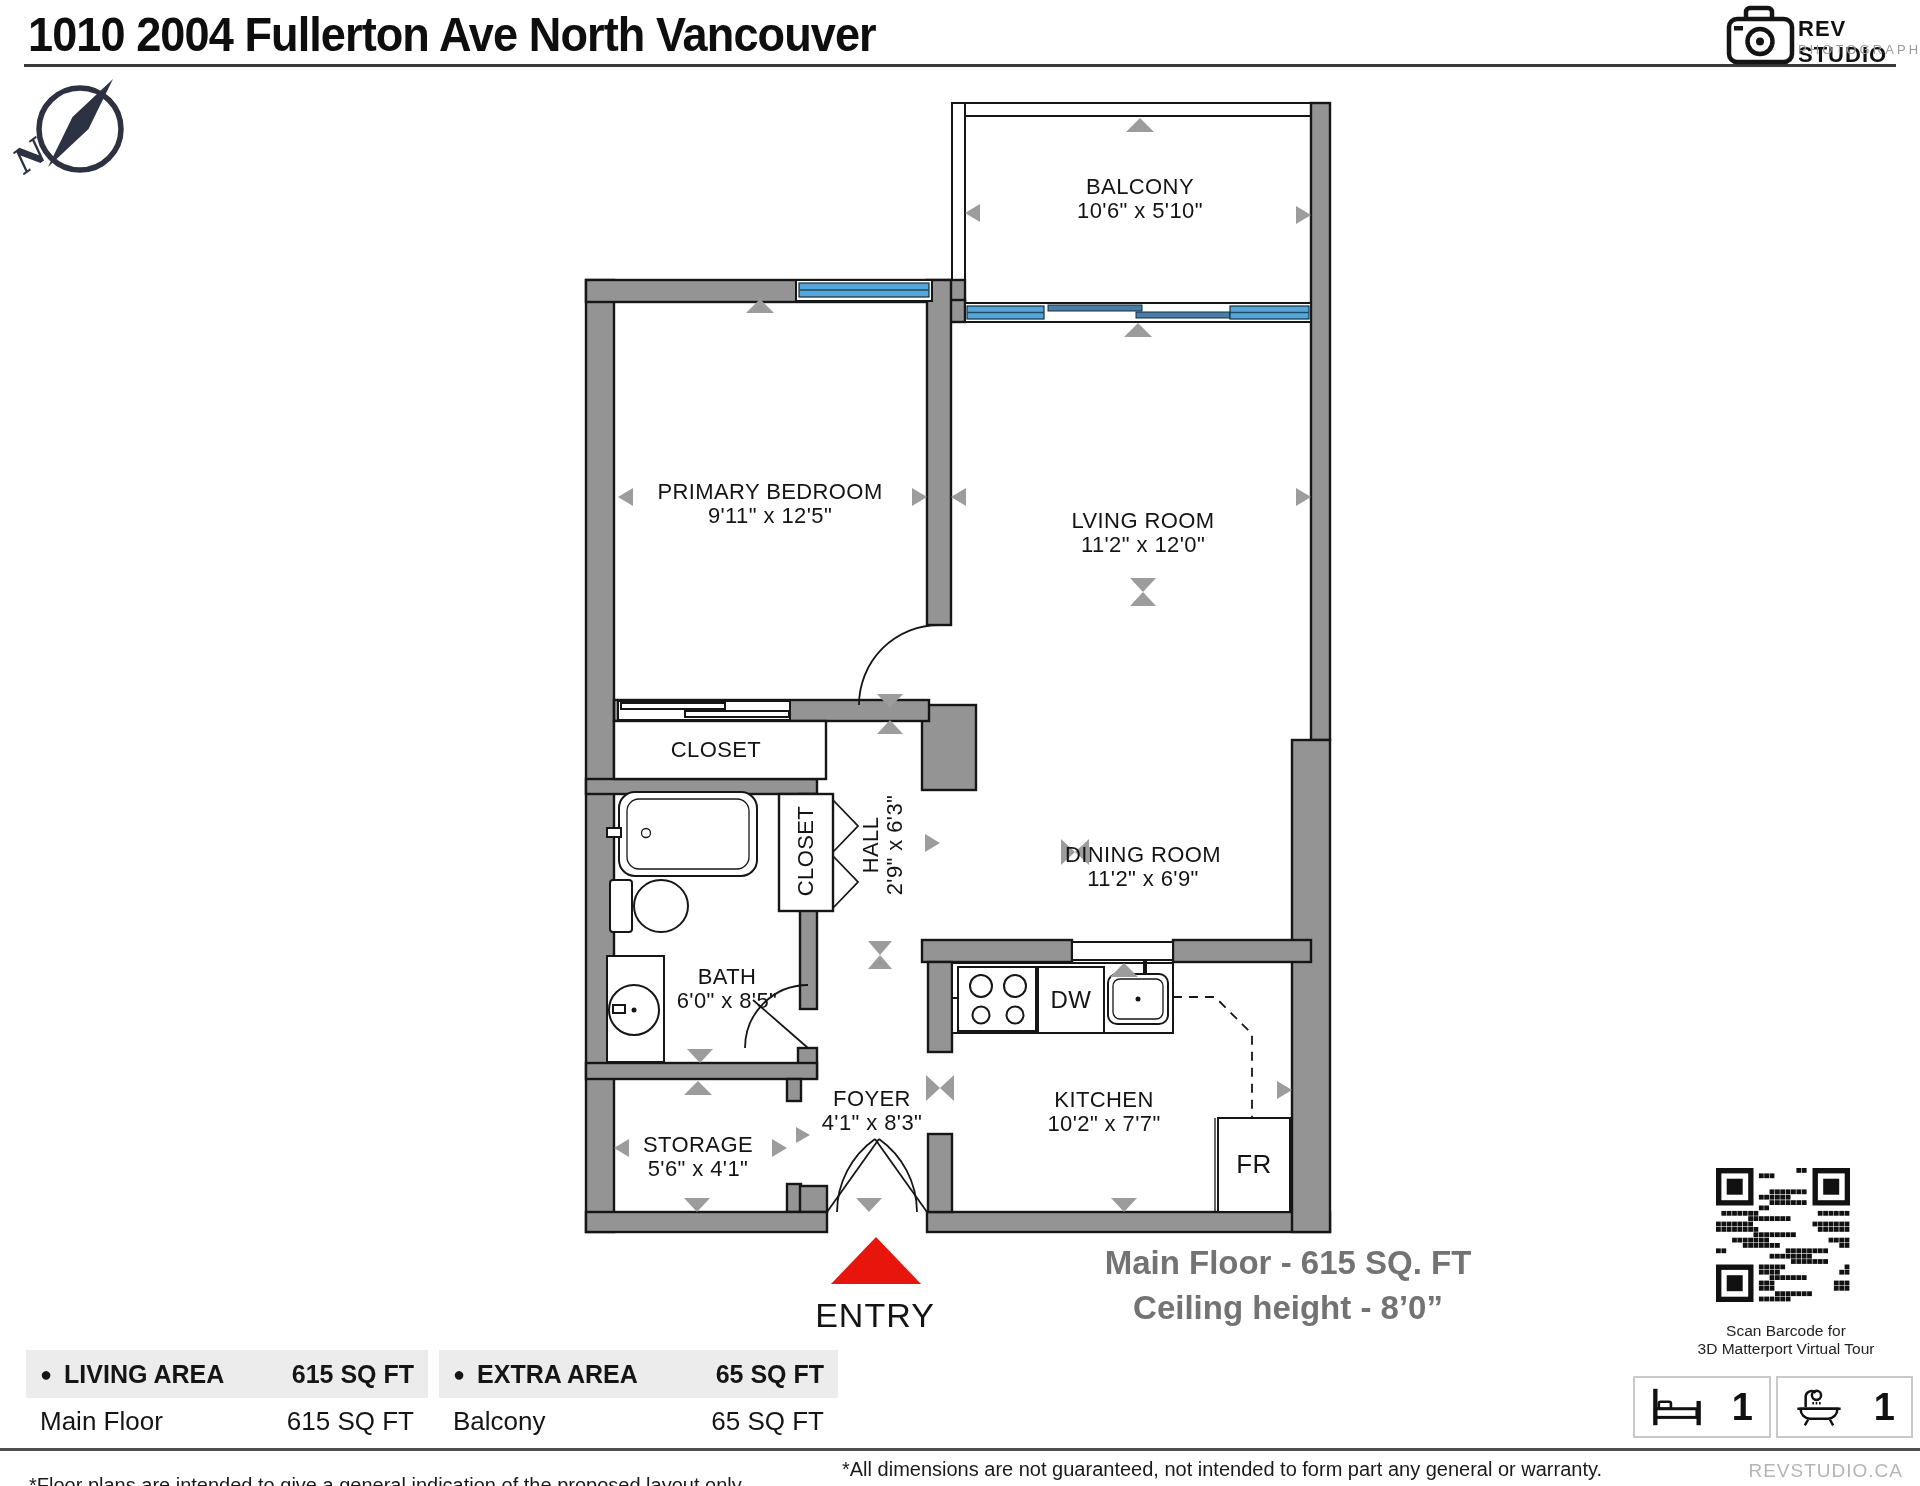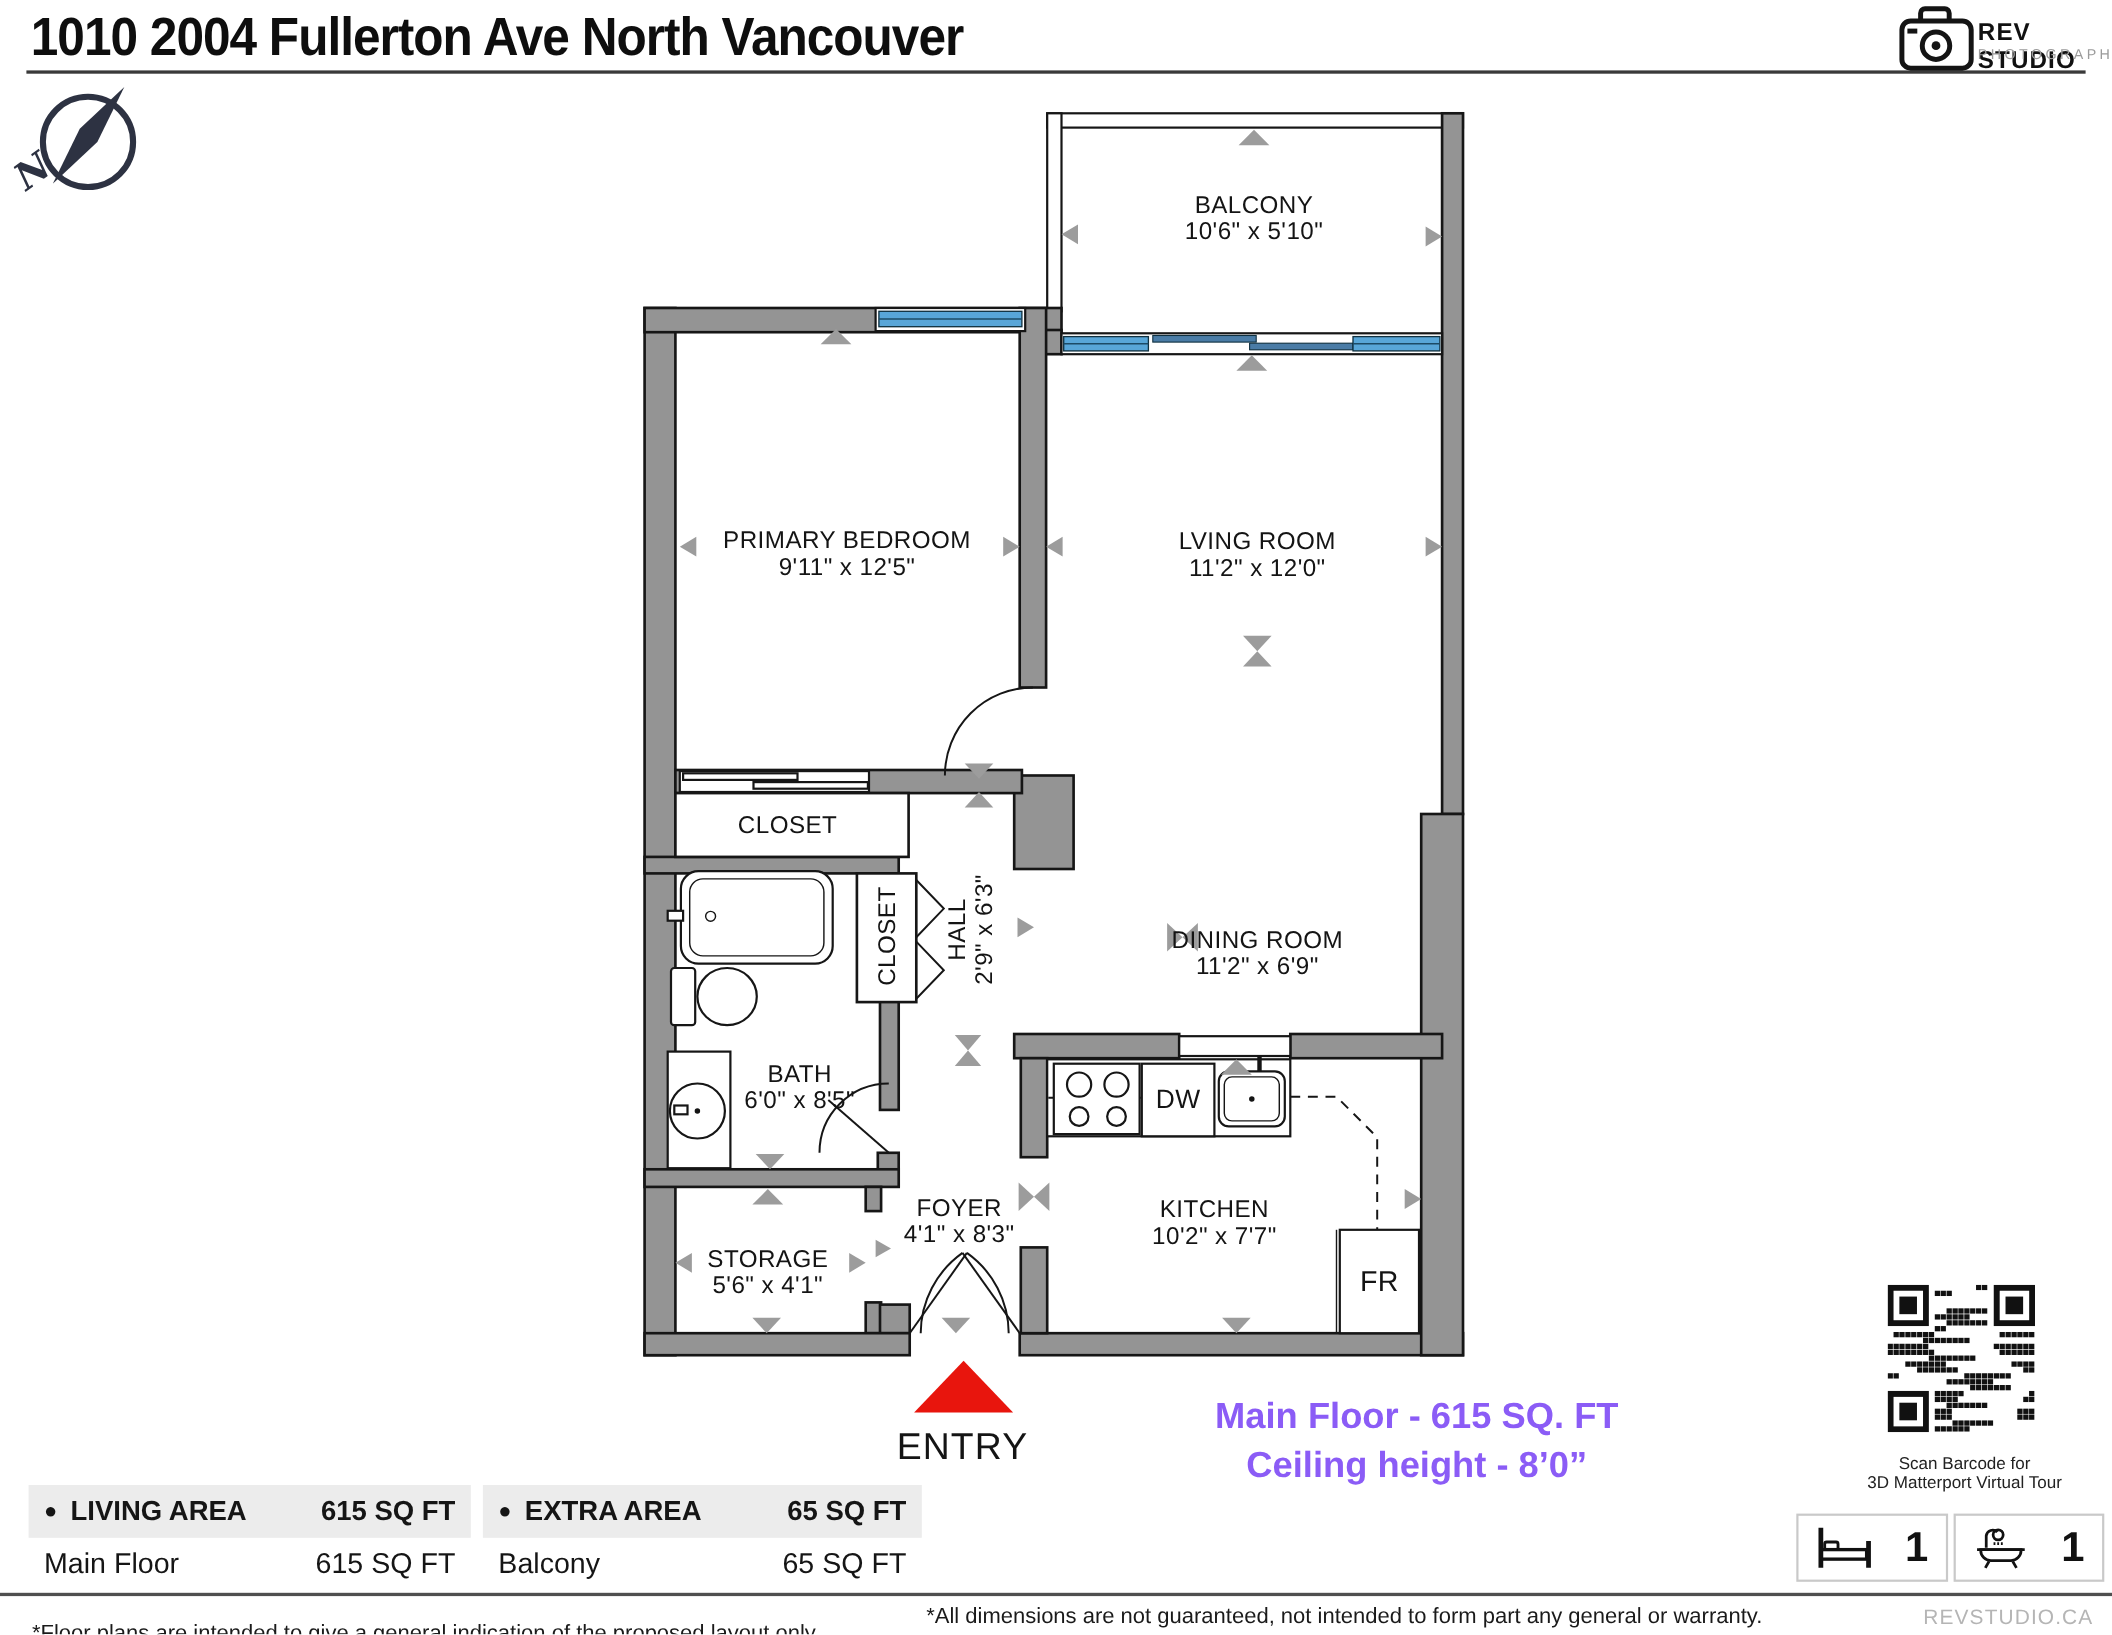--- a/index.html
+++ b/index.html
@@ -32,21 +32,21 @@
   #compass-n{left:30px;top:156px;transform:translate(-50%,-50%) rotate(-36deg);
              font-family:"DejaVu Serif",serif;font-style:italic;font-weight:bold;font-size:34px;color:#2d3242;}
 
   .rlabel{position:absolute;transform:translate(-50%,-50%);text-align:center;
           font-size:22px;line-height:23.5px;letter-spacing:.4px;color:#141414;white-space:nowrap;}
   .rlabel.rot{transform:translate(-50%,-50%) rotate(-90deg);}
   .rlabel.small{font-size:24px;}
   #label-entry{font-size:34px;letter-spacing:1px;}
 
   #summary{left:1063px;top:1240px;width:450px;text-align:center;
-           font-size:33px;line-height:45px;font-weight:bold;color:#8b5cf6;white-space:nowrap;margin-top:24px;}
+           font-size:33px;line-height:45px;font-weight:bold;color:#737373;white-space:nowrap;}
 
   #qr-svg{position:absolute;left:1716px;top:1168px;}
   #qr-caption{left:1646px;top:1322px;width:280px;text-align:center;font-size:15.5px;line-height:18px;color:#222;}
 
   .badge{position:absolute;top:1376px;height:62px;box-sizing:border-box;border:2px solid #c9c9c9;
          background:#fff;display:flex;align-items:center;justify-content:space-between;padding:0 16px;}
   .badge .num{font-size:38px;font-weight:600;color:#111;}
   #badge-bed{left:1633px;width:138px;}
   #badge-bath{left:1776px;width:137px;}
   .badge svg{flex:0 0 auto;}
@@ -238,21 +238,21 @@
   </svg>
 
   <div class="rlabel" style="left:1140px;top:198px">
     <div>BALCONY</div>
     <div>10'6" x 5'10"</div>
   </div>
   <div class="rlabel" style="left:770px;top:503px">
     <div>PRIMARY BEDROOM</div>
     <div>9'11" x 12'5"</div>
   </div>
-  <div class="rlabel" style="left:1143px;top:504px">
+  <div class="rlabel" style="left:1143px;top:532px">
     <div>LVING ROOM</div>
     <div>11'2" x 12'0"</div>
   </div>
   <div class="rlabel" style="left:1143px;top:866px">
     <div>DINING ROOM</div>
     <div>11'2" x 6'9"</div>
   </div>
   <div class="rlabel" style="left:716px;top:750px">
     <div>CLOSET</div>
   </div>

